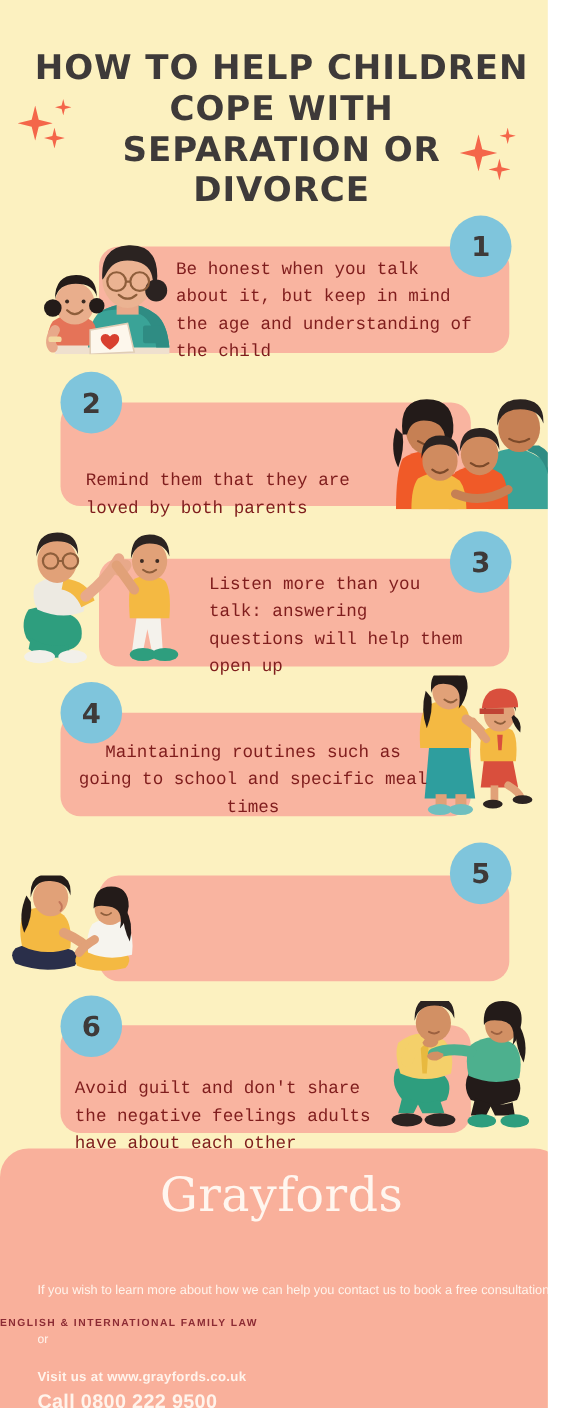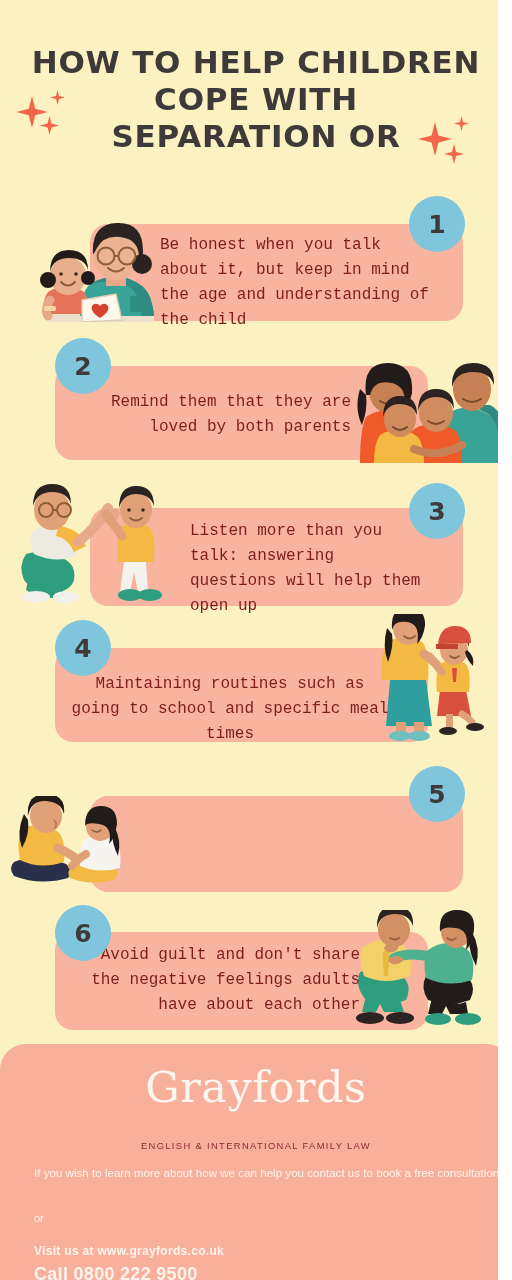--- a/index.html
+++ b/index.html
@@ -50,21 +50,21 @@
     border-radius: 18px;
   }
   .tip-text {
     position: absolute;
     color: #7f1d1d;
     font-size: 16px;
     line-height: 25px;
     font-family: Liberation Mono, monospace;
   }
   .tip-text.left { text-align: left; }
-  .tip-text.right { text-align: right; }
+  .tip-text.right { text-align: left; margin-top: 35px; }
   .tip-text.center { text-align: center; }
 
   .num-circle {
     position: absolute;
     width: 56px;
     height: 56px;
     border-radius: 50%;
     background: #7FC5DC;
     color: #3E3A39;
     font-family: "DejaVu Sans", sans-serif;
@@ -97,25 +97,24 @@
     width: 512px;
     text-align: center;
     font-family: "DejaVu Serif", serif;
     font-size: 43px;
     color: #FFF6EF;
     letter-spacing: 0.5px;
   }
   .tagline {
     position: absolute;
     left: 0;
-    top: 1140px;
+    top: 1196px;
     width: 512px;
-    text-align: center;
     font-family: "Liberation Sans", sans-serif;
-    font-weight: 400;
+    font-weight: 700;
     font-size: 9.4px;
     letter-spacing: 1.35px;
     color: #8C2B34;
     text-transform: uppercase;
   }
   .foot-line {
     position: absolute;
     left: 0;
     width: 512px;
     color: #FFF4EC;
@@ -129,20 +128,21 @@
 </style>
 </head>
 <body>
 
 <div id="infographic">
 
   <div class="title-block">
     <span class="title-line">HOW TO HELP CHILDREN</span>
     <span class="title-line">COPE WITH</span>
     <span class="title-line">SEPARATION OR</span>
+    <span class="title-line">DIVORCE</span>
   </div>
 
   <div class="sparkles" style="left:16px; top:86px; width:72px; height:72px;">
     <div class="star" style="left:0px;  top:10px; width:32px; height:32px;"></div>
     <div class="star" style="left:34px; top:4px;  width:15px; height:15px;"></div>
     <div class="star" style="left:24px; top:30px; width:19px; height:19px;"></div>
   </div>
 
   <div class="sparkles" style="left:418px; top:112px; width:72px; height:72px;">
     <div class="star" style="left:0px;  top:10px; width:34px; height:34px;"></div>

